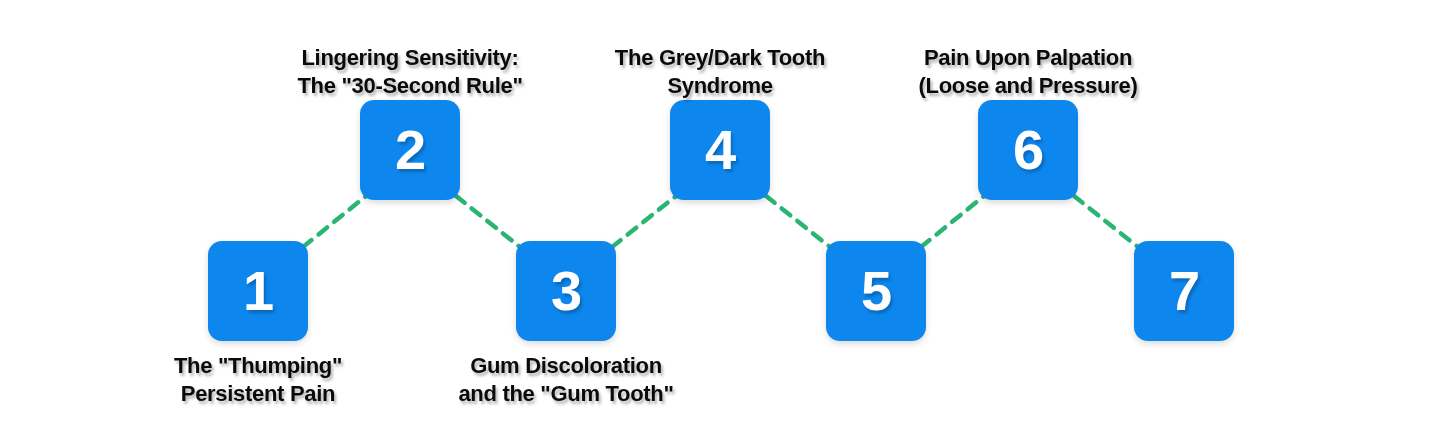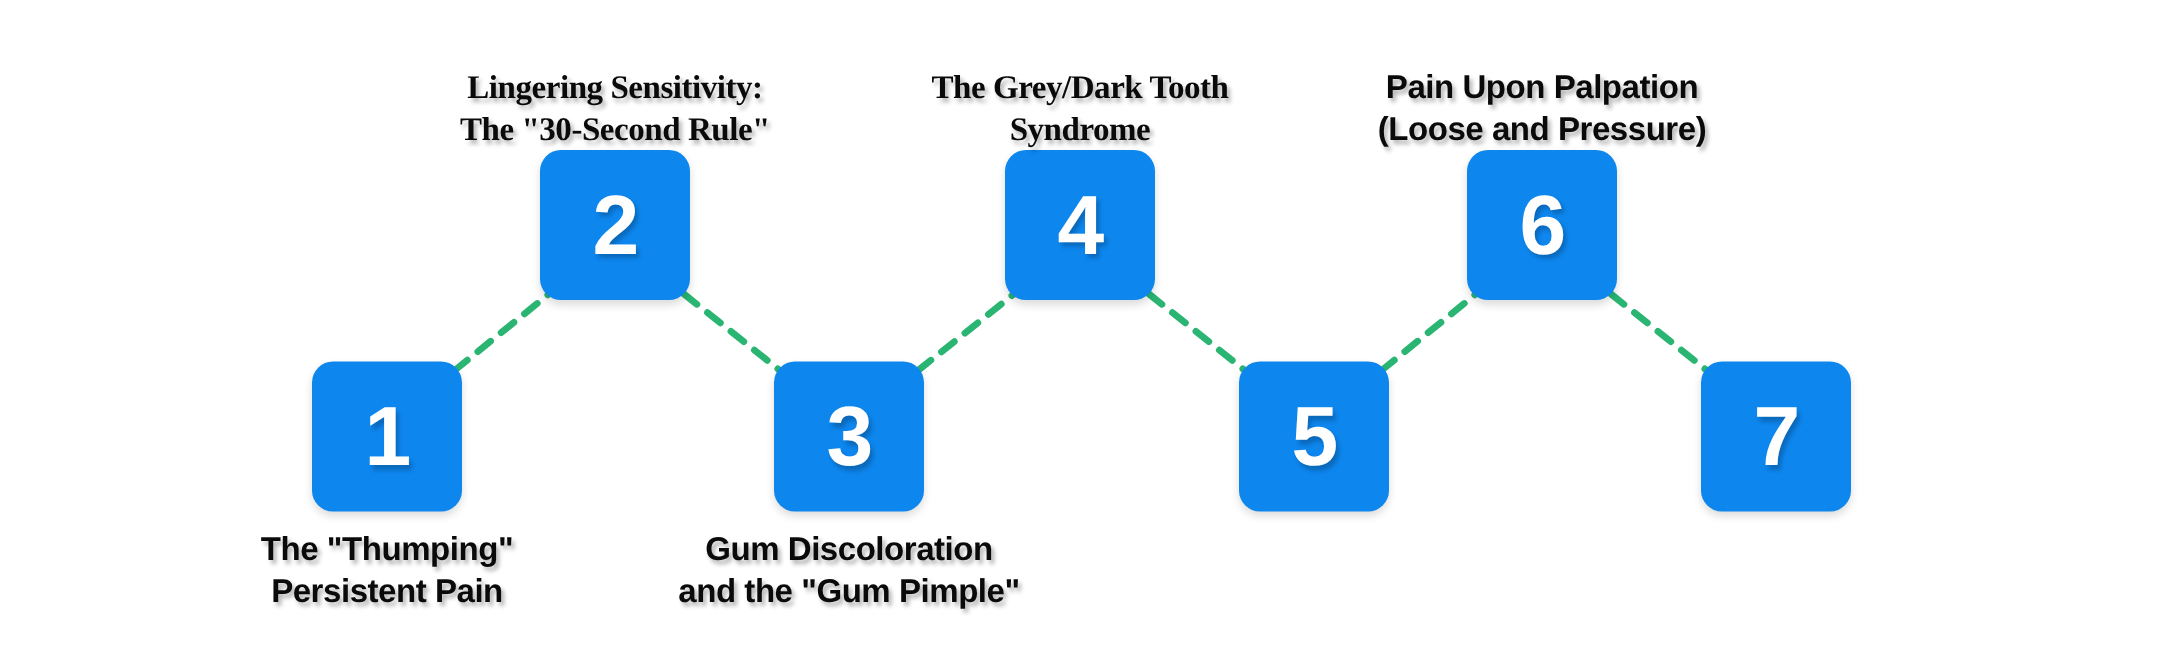--- a/index.html
+++ b/index.html
@@ -92,33 +92,33 @@
 
   <div class="step-node" style="left:208px; top:241px;">
     <span class="step-number">1</span>
   </div>
   <div class="step-label below" style="left:133px; width:250px;">The "Thumping"
 Persistent Pain</div>
 
   <div class="step-node" style="left:360px; top:100px;">
     <span class="step-number">2</span>
   </div>
-  <div class="step-label above" style="left:255px; width:310px;font-family:Liberation Serif, serif;">Lingering Sensitivity:
+  <div class="step-label above" style="left:255px; width:310px;">Lingering Sensitivity:
 The "30-Second Rule"</div>
 
   <div class="step-node" style="left:516px; top:241px;">
     <span class="step-number">3</span>
   </div>
   <div class="step-label below" style="left:421px; width:290px;">Gum Discoloration
-and the "Gum Pimple"</div>
+and the "Gum Tooth"</div>
 
   <div class="step-node" style="left:670px; top:100px;">
     <span class="step-number">4</span>
   </div>
-  <div class="step-label above" style="left:570px; width:300px;font-family:Liberation Serif, serif;">The Grey/Dark Tooth
+  <div class="step-label above" style="left:570px; width:300px;">The Grey/Dark Tooth
 Syndrome</div>
 
   <div class="step-node" style="left:826px; top:241px;">
     <span class="step-number">5</span>
   </div>
 
   <div class="step-node" style="left:978px; top:100px;">
     <span class="step-number">6</span>
   </div>
   <div class="step-label above" style="left:878px; width:300px;">Pain Upon Palpation

